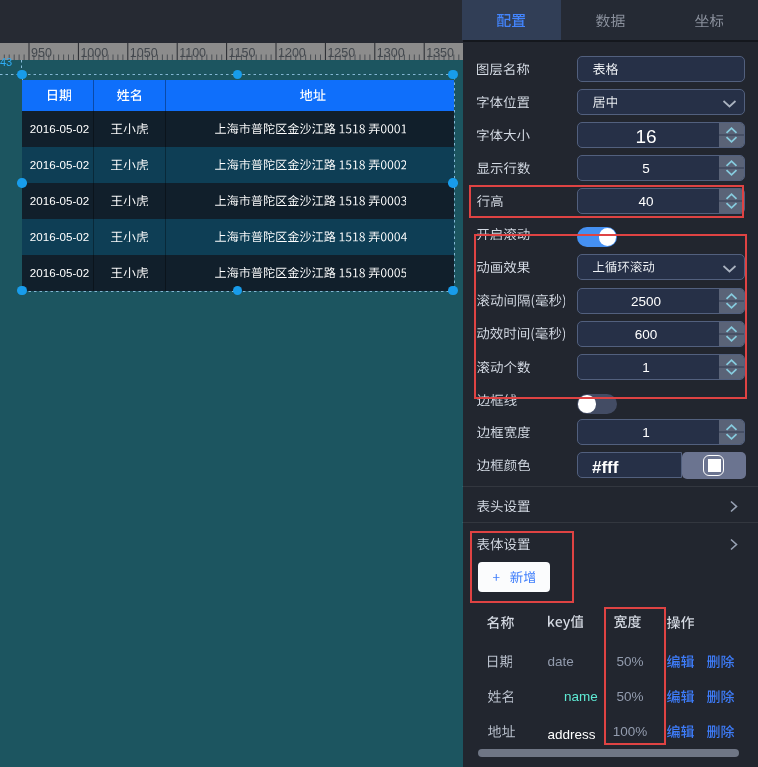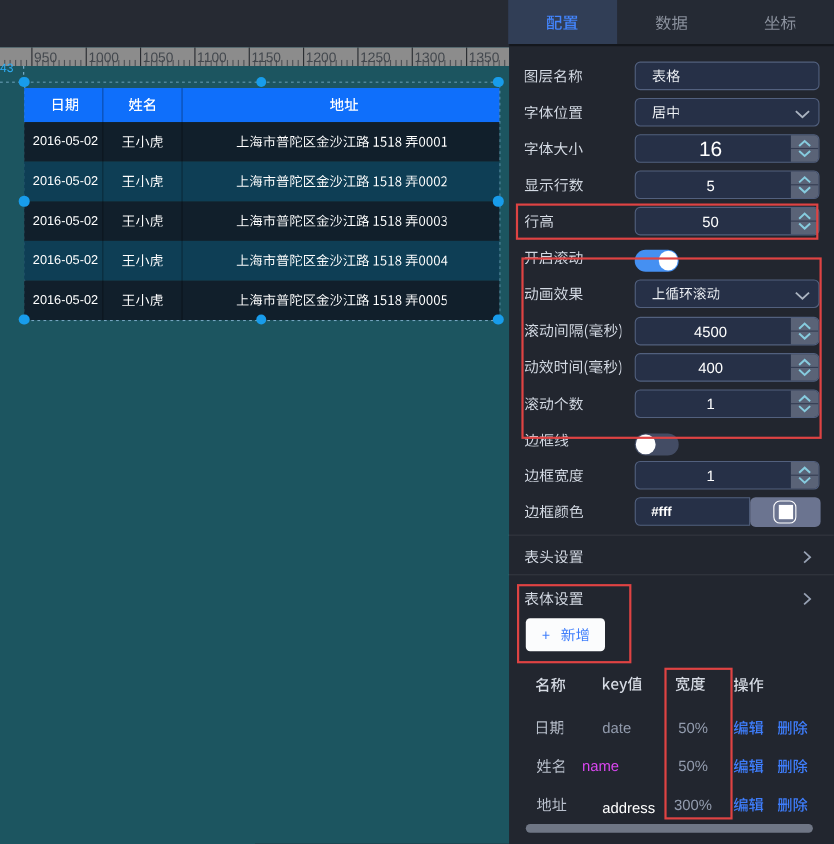--- a/index.html
+++ b/index.html
@@ -511,21 +511,21 @@
       <use href="#q50" x="1000"></use>
     </g>
   </svg>
 <div class="inp" style="top:188px">
     <div class="spin"><svg width="25" height="24" viewBox="0 0 25 24">
         <path d="M7.5 9.8 L12.5 5.2 L17.5 9.8" fill="none" stroke="#86cbde" stroke-width="1.8"></path>
         <path d="M7.5 14.2 L12.5 18.8 L17.5 14.2" fill="none" stroke="#86cbde" stroke-width="1.8"></path>
         <rect x="0" y="11.5" width="25" height="1" fill="#333c52"></rect>
       </svg></div>
   </div>
-<div class="t c" style="left:646px;top:201.5px;font-size:13.5px;color:#fff">50</div>
+<div class="t c" style="left:646px;top:201.5px;font-size:13.5px;color:#fff">40</div>
 <svg style="position:absolute;left:477.0px;top:227.7px;" width="52.56" height="12.54" viewBox="52.0 -845.0 3893.0 929.0">
     <g transform="scale(1,-1)" fill="#d4dae4">
       <use href="#q51" x="0"></use>
       <use href="#q52" x="1000"></use>
       <use href="#q53" x="2000"></use>
       <use href="#q54" x="3000"></use>
     </g>
   </svg>
 <div class="tgl" style="top:227px;background:#4590f2">
     <div class="knob" style="left:21.5px"></div>
@@ -563,41 +563,41 @@
       <use href="#q65" x="6338"></use>
     </g>
   </svg>
 <div class="inp" style="top:288px">
     <div class="spin"><svg width="25" height="24" viewBox="0 0 25 24">
         <path d="M7.5 9.8 L12.5 5.2 L17.5 9.8" fill="none" stroke="#86cbde" stroke-width="1.8"></path>
         <path d="M7.5 14.2 L12.5 18.8 L17.5 14.2" fill="none" stroke="#86cbde" stroke-width="1.8"></path>
         <rect x="0" y="11.5" width="25" height="1" fill="#333c52"></rect>
       </svg></div>
   </div>
-<div class="t c" style="left:646px;top:301.5px;font-size:13.5px;color:#fff">4500</div>
+<div class="t c" style="left:646px;top:301.5px;font-size:13.5px;color:#fff">2500</div>
 <svg style="position:absolute;left:477.0px;top:326.9px;" width="88.16" height="14.11" viewBox="54.0 -849.0 6530.0 1045.0">
     <g transform="scale(1,-1)" fill="#d4dae4">
       <use href="#q54" x="0"></use>
       <use href="#q56" x="1000"></use>
       <use href="#q66" x="2000"></use>
       <use href="#q60" x="3000"></use>
       <use href="#q62" x="4000"></use>
       <use href="#q63" x="4338"></use>
       <use href="#q64" x="5338"></use>
       <use href="#q65" x="6338"></use>
     </g>
   </svg>
 <div class="inp" style="top:321px">
     <div class="spin"><svg width="25" height="24" viewBox="0 0 25 24">
         <path d="M7.5 9.8 L12.5 5.2 L17.5 9.8" fill="none" stroke="#86cbde" stroke-width="1.8"></path>
         <path d="M7.5 14.2 L12.5 18.8 L17.5 14.2" fill="none" stroke="#86cbde" stroke-width="1.8"></path>
         <rect x="0" y="11.5" width="25" height="1" fill="#333c52"></rect>
       </svg></div>
   </div>
-<div class="t c" style="left:646px;top:334.5px;font-size:13.5px;color:#fff">400</div>
+<div class="t c" style="left:646px;top:334.5px;font-size:13.5px;color:#fff">600</div>
 <svg style="position:absolute;left:477.0px;top:360.7px;" width="53.11" height="12.53" viewBox="38.0 -845.0 3934.0 928.0">
     <g transform="scale(1,-1)" fill="#d4dae4">
       <use href="#q53" x="0"></use>
       <use href="#q54" x="1000"></use>
       <use href="#q67" x="2000"></use>
       <use href="#q30" x="3000"></use>
     </g>
   </svg>
 <div class="inp" style="top:354px">
     <div class="spin"><svg width="25" height="24" viewBox="0 0 25 24">
@@ -635,21 +635,21 @@
 <div class="t c" style="left:646px;top:432.5px;font-size:13.5px;color:#fff">1</div>
 <svg style="position:absolute;left:477.0px;top:458.8px;" width="53.18" height="12.49" viewBox="24.0 -843.0 3939.0 925.0">
     <g transform="scale(1,-1)" fill="#d4dae4">
       <use href="#q68" x="0"></use>
       <use href="#q69" x="1000"></use>
       <use href="#q73" x="2000"></use>
       <use href="#q74" x="3000"></use>
     </g>
   </svg>
 <div class="inp" style="top:452px;width:103px;border-radius:5px 0 0 5px"></div>
-<div class="t" style="left:592px;top:459px;font-size:12px;color:#fff;font-weight:bold">#fff</div>
+<div class="t" style="left:592px;top:459px;font-size:17px;color:#fff;font-weight:bold">#fff</div>
 <div class="a" style="left:682px;top:452px;width:64px;height:27px;background:#6b7490;border-radius:5px"></div>
 <div class="a" style="left:703px;top:454.5px;width:19px;height:19px;border:1.5px solid #fff;border-radius:6px"></div>
 <div class="a" style="left:707.5px;top:459px;width:13px;height:13px;background:#fff"></div>
 <div class="a" style="left:462px;top:486px;width:296px;height:1px;background:rgba(255,255,255,0.08)"></div>
 <div class="a" style="left:462px;top:521.5px;width:296px;height:1px;background:rgba(255,255,255,0.08)"></div>
 <svg style="position:absolute;left:477.0px;top:499.8px;" width="52.77" height="12.46" viewBox="36.0 -840.0 3909.0 923.0">
     <g transform="scale(1,-1)" fill="#d4dae4">
       <use href="#q38" x="0"></use>
       <use href="#q75" x="1000"></use>
       <use href="#q76" x="2000"></use>
@@ -723,42 +723,42 @@
       <use href="#q94" x="0"></use>
       <use href="#q95" x="1000"></use>
     </g>
   </svg>
 <svg style="position:absolute;left:487.5px;top:690.0px;" width="25.38" height="12.91" viewBox="36.0 -843.0 1813.0 922.0">
     <g transform="scale(1,-1)" fill="#bac1cd">
       <use href="#q96" x="0"></use>
       <use href="#q36" x="1000"></use>
     </g>
   </svg>
-<div class="t" style="left:529px;top:689.5px;font-size:13.5px;color:#d946ef">name</div>
+<div class="t" style="left:564px;top:689.5px;font-size:13.5px;color:#5eead4">name</div>
 <div class="t c" style="left:630px;top:696.5px;font-size:13.5px;color:#939cae">50%</div>
 <svg style="position:absolute;left:666.5px;top:690.0px;" width="27.03" height="13.09" viewBox="31.0 -851.0 1931.0 935.0">
     <g transform="scale(1,-1)" fill="#3e7dfb">
       <use href="#q92" x="0"></use>
       <use href="#q93" x="1000"></use>
     </g>
   </svg>
 <svg style="position:absolute;left:707.0px;top:689.9px;" width="27.22" height="13.17" viewBox="36.0 -853.0 1944.0 941.0">
     <g transform="scale(1,-1)" fill="#3e7dfb">
       <use href="#q94" x="0"></use>
       <use href="#q95" x="1000"></use>
     </g>
   </svg>
 <svg style="position:absolute;left:487.5px;top:725.2px;" width="27.01" height="12.56" viewBox="33.0 -840.0 1929.0 897.0">
     <g transform="scale(1,-1)" fill="#bac1cd">
       <use href="#q97" x="0"></use>
       <use href="#q98" x="1000"></use>
     </g>
   </svg>
 <div class="t" style="left:547.5px;top:728px;font-size:13.5px;color:#ffffff">address</div>
-<div class="t c" style="left:630px;top:731.5px;font-size:13.5px;color:#939cae">300%</div>
+<div class="t c" style="left:630px;top:731.5px;font-size:13.5px;color:#939cae">100%</div>
 <svg style="position:absolute;left:666.5px;top:725.0px;" width="27.03" height="13.09" viewBox="31.0 -851.0 1931.0 935.0">
     <g transform="scale(1,-1)" fill="#3e7dfb">
       <use href="#q92" x="0"></use>
       <use href="#q93" x="1000"></use>
     </g>
   </svg>
 <svg style="position:absolute;left:707.0px;top:724.9px;" width="27.22" height="13.17" viewBox="36.0 -853.0 1944.0 941.0">
     <g transform="scale(1,-1)" fill="#3e7dfb">
       <use href="#q94" x="0"></use>
       <use href="#q95" x="1000"></use>

